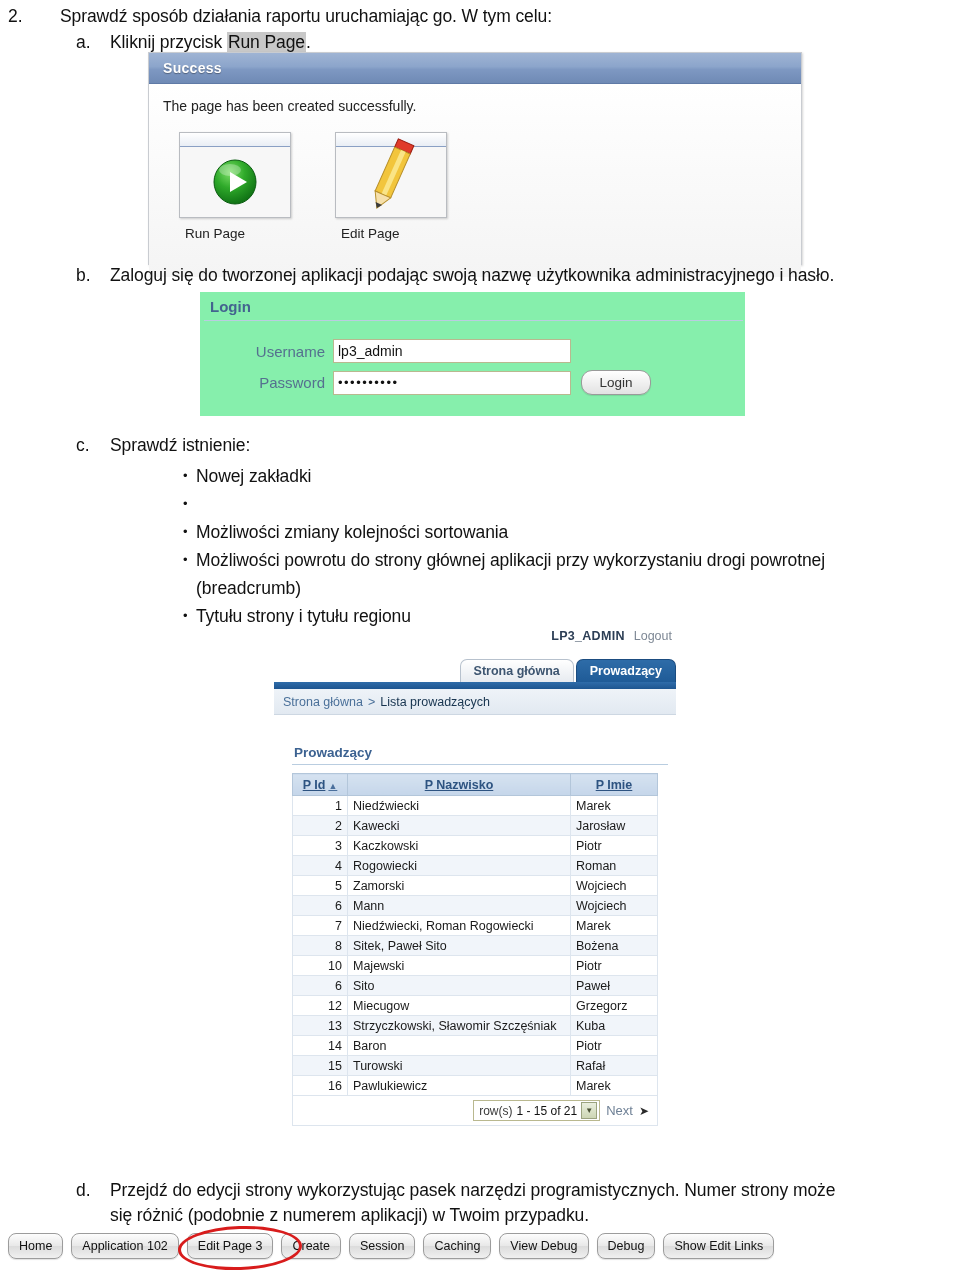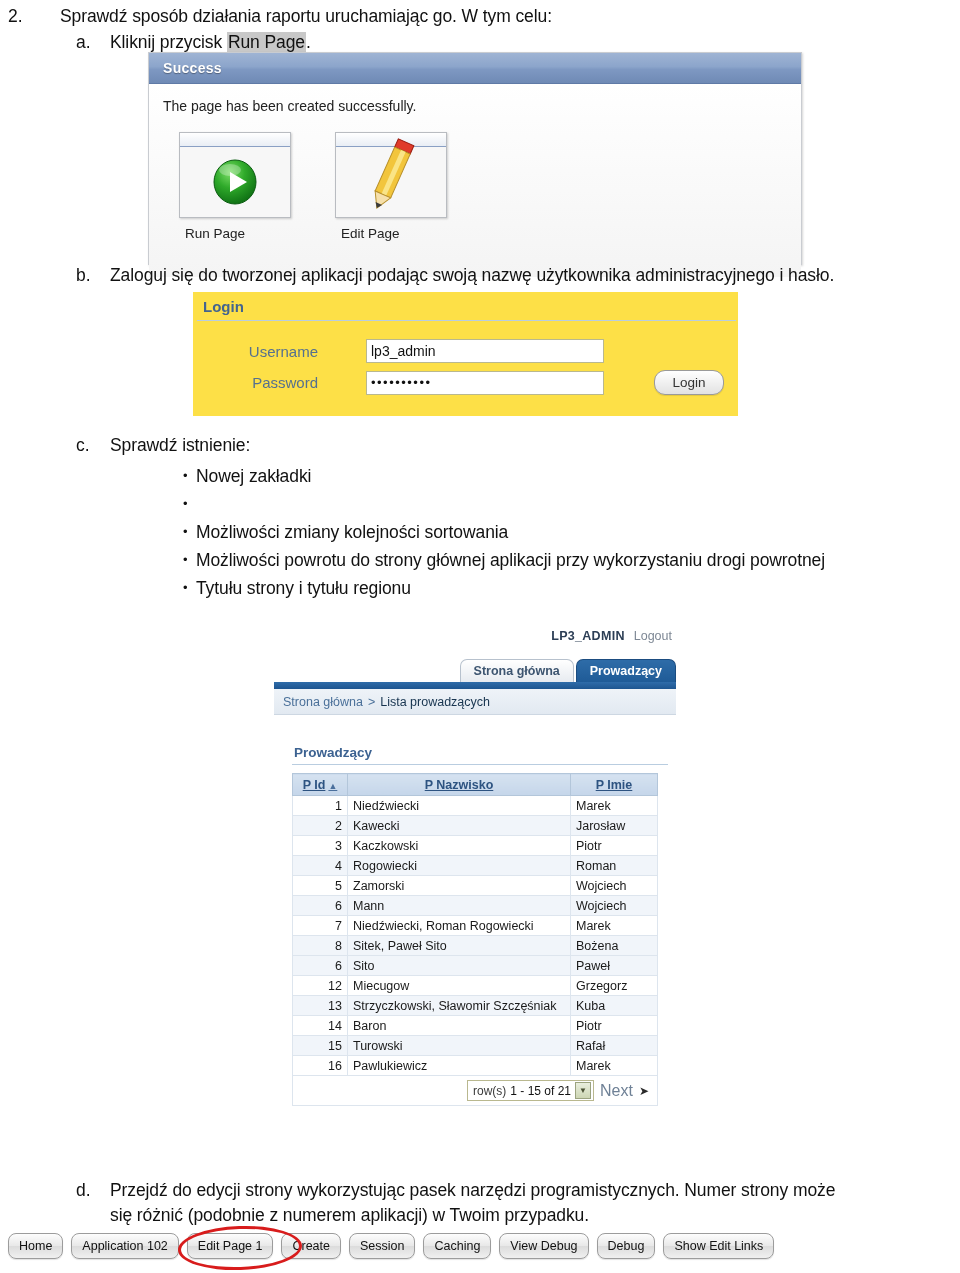--- a/index.html
+++ b/index.html
@@ -48,27 +48,27 @@
   .icon-box::before{
     content:"";position:absolute;left:0;top:0;right:0;height:13px;
     background:linear-gradient(to bottom,#ffffff,#e9eef5);
     border-top:1px solid #b9bcc1;border-bottom:1px solid #8aa0c4;
   }
   .icon-art{position:absolute;left:0;right:0;top:13px;bottom:0;display:flex;align-items:center;justify-content:center;}
   .icon-caption{font-size:13.5px;color:#222;margin-top:8px;text-align:left;padding-left:6px;}
 
   
   .shot-login{
-    position:absolute;left:193px;top:292px;width:545px;height:124px;
-    background:#fde047;
+    position:absolute;left:200px;top:292px;width:545px;height:124px;
+    background:#86efac;
   }
   .login-title{font-size:15px;color:#43648f;font-weight:bold;padding:6px 0 5px 10px;}
   .login-rule{height:1px;background:#b9cde0;margin:0 2px 0 4px;}
   .login-grid{margin-top:18px;}
-  .login-row{display:flex;align-items:center;margin-bottom:7px;gap:40px;}
+  .login-row{display:flex;align-items:center;margin-bottom:7px;}
   .login-label{width:125px;text-align:right;padding-right:8px;font-size:15px;color:#55708f;}
   .login-input{
     width:232px;height:22px;border:1px solid #b9b88f;background:#ffffff;
     font-size:14px;color:#111;display:flex;align-items:center;padding-left:4px;
     font-family:"Liberation Sans",sans-serif;
   }
   .login-dots{letter-spacing:1.5px;font-size:13px;color:#111;}
   .login-btn{
     margin-left:10px;width:68px;height:23px;border:1px solid #9a9a9a;border-radius:11px;
     background:linear-gradient(to bottom,#ffffff,#e2e2e2);
@@ -136,21 +136,21 @@
   .pager-select{
     border:1px solid #b9b88f;background:#ffffff;height:19px;
     display:inline-flex;align-items:center;padding:0 2px 0 5px;font-size:12px;color:#111;gap:4px;
   }
   .pager-rows{color:#3a3a3a;}
   .pager-caret{
     width:14px;height:15px;background:linear-gradient(to bottom,#e9eedd,#cdd6b4);
     border:1px solid #9ba37f;display:inline-flex;align-items:center;justify-content:center;
     font-size:8px;color:#4b5235;
   }
-  .pager-next{color:#6f8196;font-size:16px;}
+  .pager-next{color:#6f8196;font-size:13px;}
   .pager-arrow{color:#2a2a2a;font-size:12px;}
 
   
   .devbar{position:absolute;left:8px;top:1231px;width:944px;height:30px;display:flex;gap:8px;align-items:center;}
   .devbtn{
     height:24px;padding:0 10px;border:1px solid #9c9c9c;border-radius:8px;
     background:linear-gradient(to bottom,#fdfdfd 0%,#e8e8e8 50%,#dcdcdc 51%,#f0f0f0 100%);
     font-size:12.5px;color:#111;display:flex;align-items:center;justify-content:center;
     box-shadow:0 1px 1px rgba(0,0,0,.12);white-space:nowrap;
   }
@@ -252,20 +252,21 @@
       <span class="bullet-dot">•</span>
     </div>
     <div class="bullet-row">
       <span class="bullet-dot">•</span>
       <span>Możliwości zmiany kolejności sortowania</span>
     </div>
     <div class="bullet-row">
       <span class="bullet-dot">•</span>
       <span>Możliwości powrotu do strony głównej aplikacji przy wykorzystaniu drogi powrotnej</span>
     </div>
+    <div class="bullet-cont">(breadcrumb)</div>
     <div class="bullet-row">
       <span class="bullet-dot">•</span>
       <span>Tytułu strony i tytułu regionu</span>
     </div>
   </div>
 
   <div class="shot-app">
 
     <div class="app-userbar">
       <span class="app-user">LP3_ADMIN</span>
@@ -329,20 +330,25 @@
             </tr>
           <tr class="row-odd">
               <td class="c-id">7</td>
               <td class="c-name">Niedźwiecki, Roman Rogowiecki</td>
               <td class="c-first">Marek</td>
             </tr>
           <tr class="row-even">
               <td class="c-id">8</td>
               <td class="c-name">Sitek, Paweł Sito</td>
               <td class="c-first">Bożena</td>
+            </tr>
+          <tr class="row-odd">
+              <td class="c-id">10</td>
+              <td class="c-name">Majewski</td>
+              <td class="c-first">Piotr</td>
             </tr>
           <tr class="row-even">
               <td class="c-id">6</td>
               <td class="c-name">Sito</td>
               <td class="c-first">Paweł</td>
             </tr>
           <tr class="row-odd">
               <td class="c-id">12</td>
               <td class="c-name">Miecugow</td>
               <td class="c-first">Grzegorz</td>
@@ -386,21 +392,21 @@
   </div>
 
   <div class="marker" style="left:76px;top:1178px;">d.</div>
   <div class="doc-line" style="left:110px;top:1203px;">się różnić (podobnie z numerem aplikacji) w Twoim przypadku.</div>
   <div class="doc-line" style="left:110px;top:1178px;">Przejdź do edycji strony wykorzystując pasek narzędzi programistycznych. Numer strony może</div>
 
   <div class="devbar">
     <div class="devbtn">Home</div>
     <div class="devbtn">Application 102</div>
     <div class="devbtn-wrap">
-      <div class="devbtn">Edit Page 1</div>
+      <div class="devbtn">Edit Page 3</div>
       <div class="circle-mark"></div>
     </div>
     <div class="devbtn">Create</div>
     <div class="devbtn">Session</div>
     <div class="devbtn">Caching</div>
     <div class="devbtn">View Debug</div>
     <div class="devbtn">Debug</div>
     <div class="devbtn">Show Edit Links</div>
   </div>
 

